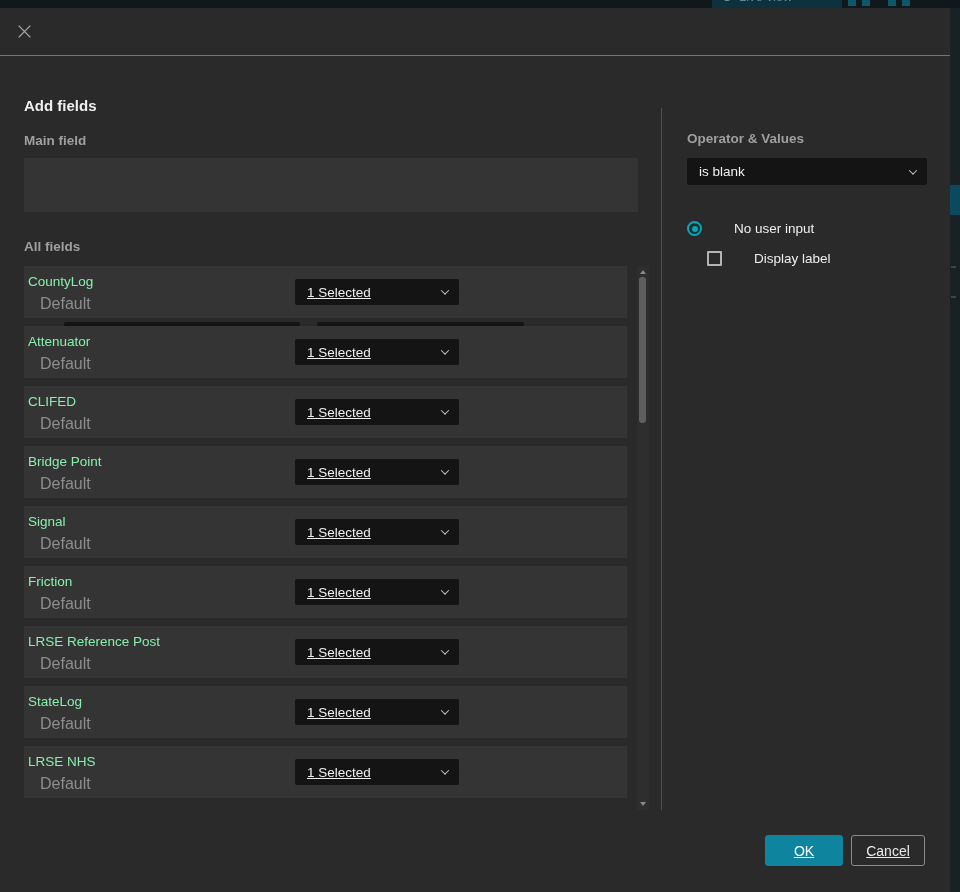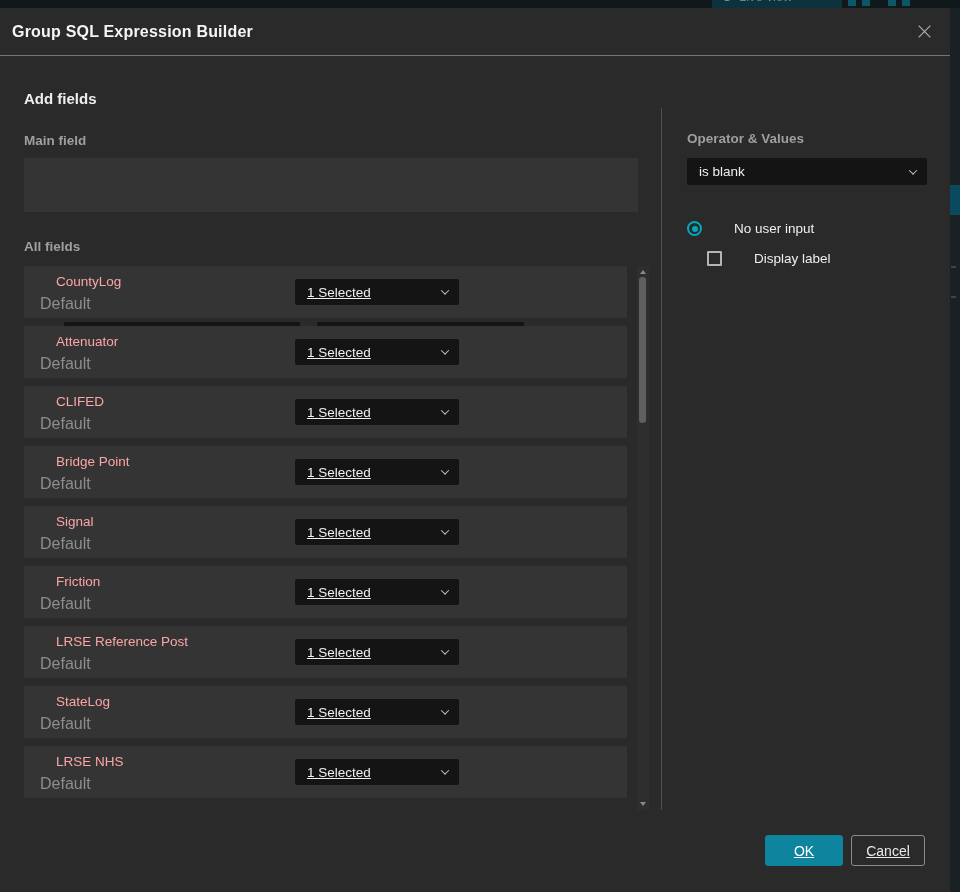--- a/index.html
+++ b/index.html
@@ -41,21 +41,21 @@
     border-bottom:1px solid #757575;
     display:flex; align-items:center; justify-content:space-between;
     padding:0 14px 0 12px;
   }
   .modal-title { color:#f5f5f5; font-size:16px; font-weight:700; letter-spacing:.2px; }
   .close-btn {
     width:24px; height:24px; display:flex; align-items:center; justify-content:center;
     cursor:pointer; background:transparent; border:none;
   }
 
-  .section-heading { position:absolute; left:24px; color:#efefef; font-size:15px; font-weight:700; }
+  .section-heading { position:absolute; left:24px; color:#efefef; font-size:15px; font-weight:700;margin-top:7px; }
   .group-label { position:absolute; color:#9f9f9f; font-size:13.5px; font-weight:700; }
 
   .main-box { position:absolute; left:24px; top:150px; width:614px; height:54px; background:#343434; }
 
   
   .dd {
     position:absolute; height:26px; background:#141414; border-radius:2px;
     display:flex; align-items:center; padding:0 11px 0 12px; gap:6px;
     color:#f0f0f0; font-size:13.5px; cursor:pointer;
   }
@@ -65,21 +65,21 @@
     border-right:1.6px solid #c6c6c6; border-bottom:1.6px solid #c6c6c6;
     transform:rotate(45deg) translate(-1px,-1px);
   }
   .dd-field { left:40px; top:164px; width:236px; }
   .dd-type  { left:293px; top:164px; width:207px; }
   .cal-icon { flex:0 0 auto; display:flex; }
 
   
   .fields-list { position:absolute; left:24px; top:258px; width:603px; }
   .field-row { position:relative; height:52px; background:#343434; margin-bottom:8px; }
-  .fr-name { position:absolute; left:32px; top:8px;  color:#fca5a5; font-size:13.5px; }
+  .fr-name { position:absolute; left:4px; top:8px;  color:#86efac; font-size:13.5px; }
   .fr-sub  { position:absolute; left:16px; top:29px; color:#8d8d8d; font-size:16px; }
   .fr-dd   { left:271px; top:13px; width:164px;text-decoration:underline; }
 
   
   .scrollbar {
     position:absolute; left:637px; top:258px; width:12px; height:544px;
     background:#2e2e2e; display:flex; flex-direction:column; align-items:center;
   }
   .scroll-arrow-up {
     margin-top:4px; width:0; height:0;
@@ -141,21 +141,20 @@
 </div>
 <div class="backdrop-right">
   <div class="teal-item"></div>
   <div class="faint-mark" style="top:258px"></div>
   <div class="faint-mark" style="top:288px"></div>
 </div>
 
 <div class="modal">
 
   <div class="modal-header">
-    <span class="modal-title">Group SQL Expression Builder</span>
     <button class="close-btn">
       <svg width="17" height="17" viewBox="0 0 16 16">
         <path d="M2.5 2.5 L13.5 13.5 M13.5 2.5 L2.5 13.5" stroke="#a9a9a9" stroke-width="1.2" fill="none"></path>
       </svg>
     </button>
   </div>
 
   <div class="section-heading" style="top:82px">Add fields</div>
 
   <div class="group-label" style="left:24px; top:125px">Main field</div>

